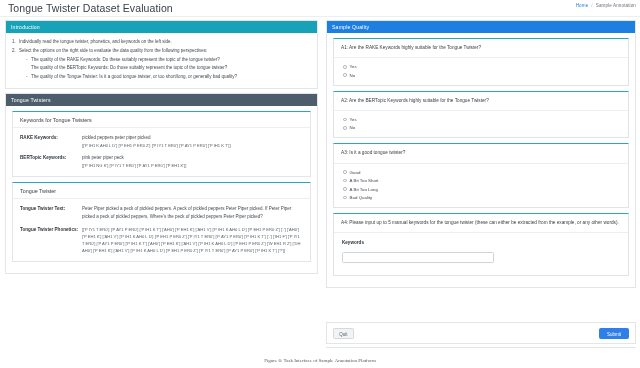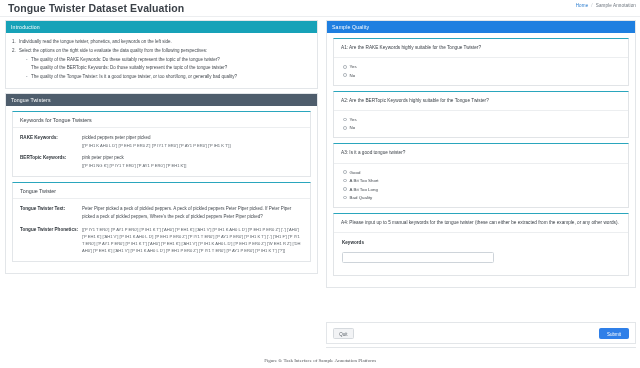--- a/index.html
+++ b/index.html
@@ -21,21 +21,21 @@
     position:absolute; right:4px; top:3px;
     font-size:4.6px; color:#8a9099; letter-spacing:.1px;
     display:flex; align-items:center; gap:3px;
   }
   .breadcrumb .bc-home { color:#2f7fd0; }
   .breadcrumb .bc-sep { color:#b9bfc7; }
   .breadcrumb .bc-cur { color:#6d757e; }
 
   .page-title {
     position:absolute; left:8px; top:2px;
-    font-size:10.5px; color:#3b4148; font-weight:700; letter-spacing:.1px;
+    font-size:10.5px; color:#3b4148; font-weight:400; letter-spacing:.1px;
   }
 
   
   .col-left  { position:absolute; left:5px;  top:20px; width:313px; }
   .col-right { position:absolute; left:326px; top:20px; width:310px; }
 
   
   .panel { width:100%; background:#ffffff; border:1px solid #e3e6e9; margin-bottom:4px; }
   .panel-head {
     height:12px; line-height:12px; padding:0 5px;

